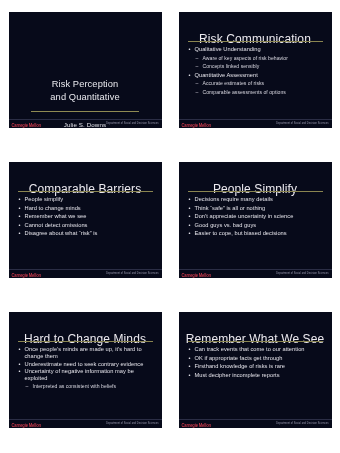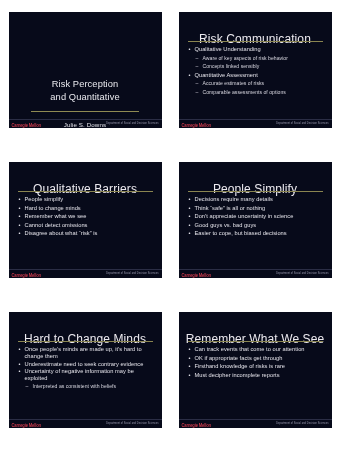--- a/index.html
+++ b/index.html
@@ -198,21 +198,21 @@
         <div class="slide-footer">
           <div class="footer-rule"></div>
           <div class="cmu-logo">Carnegie Mellon</div>
           <div class="dept-text">Department of Social and Decision Sciences</div>
         </div>
       </div>
     </div>
 
     <div class="slide-cell">
       <div class="slide">
-        <div class="slide-title">Qualitative Barriers</div>
+        <div class="slide-title">Comparable Barriers</div>
         <div class="title-underline"></div>
         <ul class="bullets wide">
             <li><span class="marker">•</span><span>People simplify</span></li>
             <li><span class="marker">•</span><span>Hard to change minds</span></li>
             <li><span class="marker">•</span><span>Remember what we see</span></li>
             <li><span class="marker">•</span><span>Cannot detect omissions</span></li>
             <li><span class="marker">•</span><span>Disagree about what “risk” is</span></li>
           </ul>
         <div class="slide-footer">
           <div class="footer-rule"></div>

